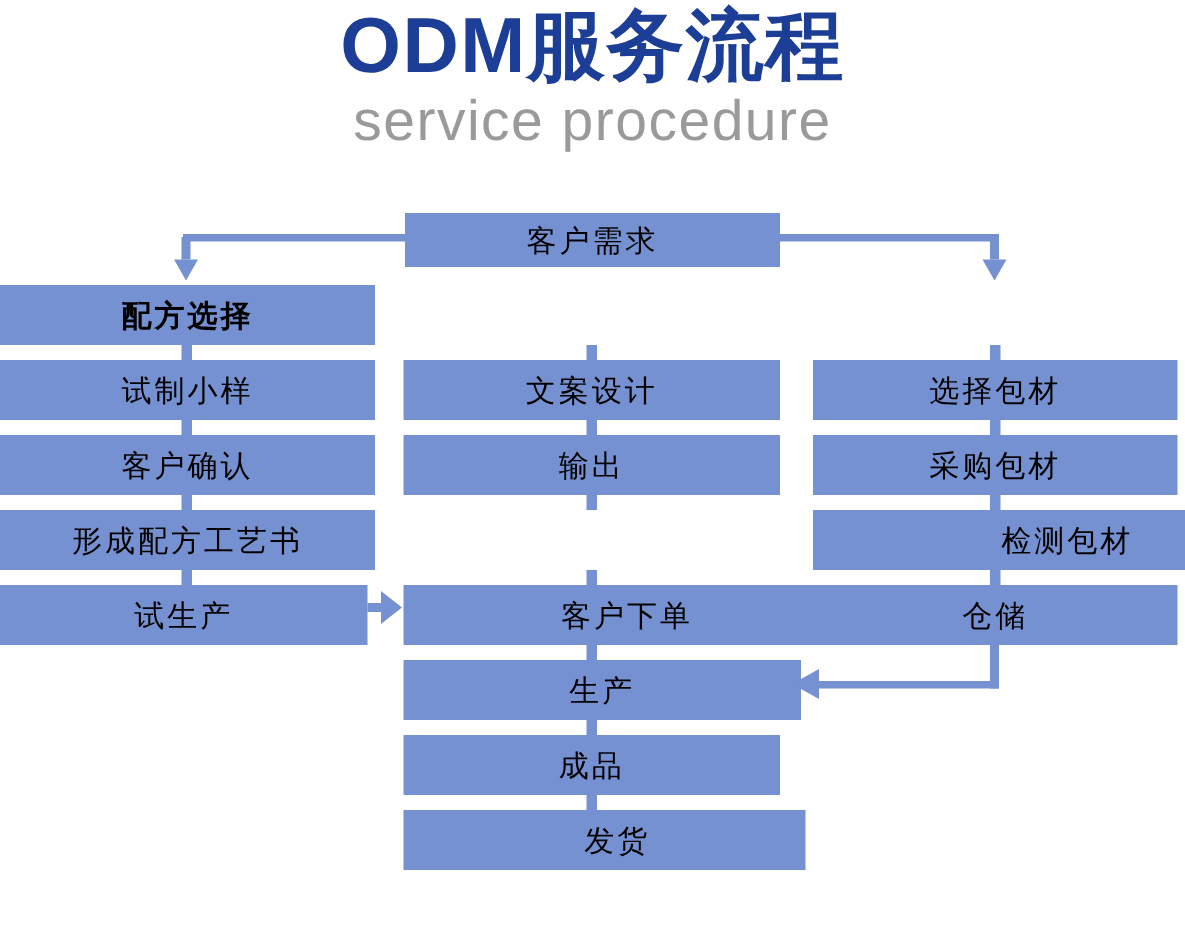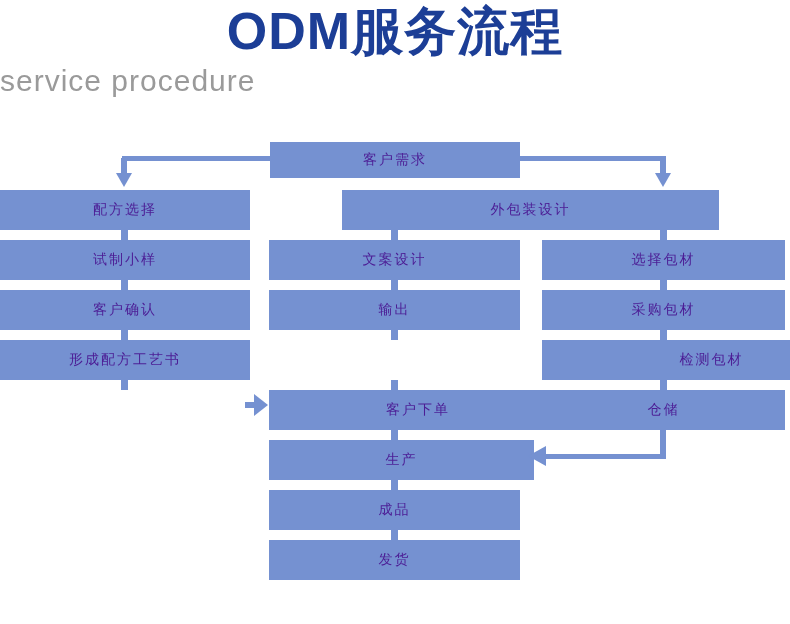--- a/index.html
+++ b/index.html
@@ -7,27 +7,27 @@
     position:relative;width:790px;height:624px;background:#ffffff;
     font-family:"Liberation Sans","DejaVu Sans",sans-serif;overflow:hidden;
   }
   .title{
     position:absolute;top:0;left:0;width:790px;height:62px;line-height:62px;
     text-align:center;font-size:52px;font-weight:bold;color:var(--title-color);
     letter-spacing:1px;white-space:nowrap;
   }
   .subtitle{
     position:absolute;top:62px;left:0;width:790px;height:38px;line-height:38px;
-    font-size:30px;font-weight:normal;color:var(--subtitle-color);
+    text-align:center;font-size:38px;font-weight:normal;color:var(--subtitle-color);
     letter-spacing:1px;
   }
   .node{
-    position:absolute;background:var(--box-color);color:#4c1d95;
+    position:absolute;background:var(--box-color);color:#000000;
     display:flex;align-items:center;justify-content:center;
-    font-size:14px;letter-spacing:2px;white-space:nowrap;text-align:center;
+    font-size:20px;letter-spacing:2px;white-space:nowrap;text-align:center;
   }
   .line{position:absolute;background:var(--box-color);}
   .arrow{position:absolute;width:0;height:0;}
   .arrow-down{border-left:8px solid transparent;border-right:8px solid transparent;border-top:14px solid var(--box-color);}
   .arrow-right{border-top:11px solid transparent;border-bottom:11px solid transparent;border-left:14px solid var(--box-color);}
   .arrow-left{border-top:10px solid transparent;border-bottom:10px solid transparent;border-right:18px solid var(--box-color);}
 </style>
 </head>
 <body>
 
@@ -39,38 +39,38 @@
   <div class="node" style="left:270px;top:142px;width:250px;height:36px;">客户需求</div>
 
   <div class="line" style="left:122px;top:156px;width:148px;height:5px;"></div>
   <div class="line" style="left:121px;top:158px;width:6px;height:15px;"></div>
   <div class="arrow arrow-down" style="left:116px;top:173px;"></div>
 
   <div class="line" style="left:520px;top:156px;width:146px;height:5px;"></div>
   <div class="line" style="left:660px;top:158px;width:6px;height:15px;"></div>
   <div class="arrow arrow-down" style="left:655px;top:173px;"></div>
 
-  <div class="node" style="left:0;top:190px;width:250px;height:40px;">配方选择</div>
+  <div class="node" style="left:0;top:190px;width:250px;height:40px;font-weight:bold;">配方选择</div>
   <div class="node" style="left:0;top:240px;width:250px;height:40px;">试制小样</div>
   <div class="node" style="left:0;top:290px;width:250px;height:40px;">客户确认</div>
   <div class="node" style="left:0;top:340px;width:250px;height:40px;">形成配方工艺书</div>
+  <div class="node" style="left:0;top:390px;width:245px;height:40px;">试生产</div>
 
   <div class="line" style="left:121px;top:230px;width:7px;height:10px;"></div>
   <div class="line" style="left:121px;top:280px;width:7px;height:10px;"></div>
   <div class="line" style="left:121px;top:330px;width:7px;height:10px;"></div>
   <div class="line" style="left:121px;top:380px;width:7px;height:10px;"></div>
 
-  <div class="node" style="left:342px;top:190px;width:377px;height:40px;">外包装设计</div>
 
   <div class="node" style="left:269px;top:240px;width:251px;height:40px;">文案设计</div>
   <div class="node" style="left:269px;top:290px;width:251px;height:40px;">输出</div>
   <div class="node" style="left:269px;top:390px;width:298px;height:40px;">客户下单</div>
   <div class="node" style="left:269px;top:440px;width:265px;height:40px;">生产</div>
   <div class="node" style="left:269px;top:490px;width:251px;height:40px;">成品</div>
-  <div class="node" style="left:269px;top:540px;width:251px;height:40px;">发货</div>
+  <div class="node" style="left:269px;top:540px;width:251px;height:40px;padding-left:17px;">发货</div>
 
   <div class="line" style="left:391px;top:230px;width:7px;height:10px;"></div>
   <div class="line" style="left:391px;top:280px;width:7px;height:10px;"></div>
   <div class="line" style="left:391px;top:330px;width:7px;height:10px;"></div>
   <div class="line" style="left:391px;top:380px;width:7px;height:10px;"></div>
   <div class="line" style="left:391px;top:430px;width:7px;height:10px;"></div>
   <div class="line" style="left:391px;top:480px;width:7px;height:10px;"></div>
   <div class="line" style="left:391px;top:530px;width:7px;height:10px;"></div>
 
   <div class="node" style="left:542px;top:240px;width:243px;height:40px;">选择包材</div>

